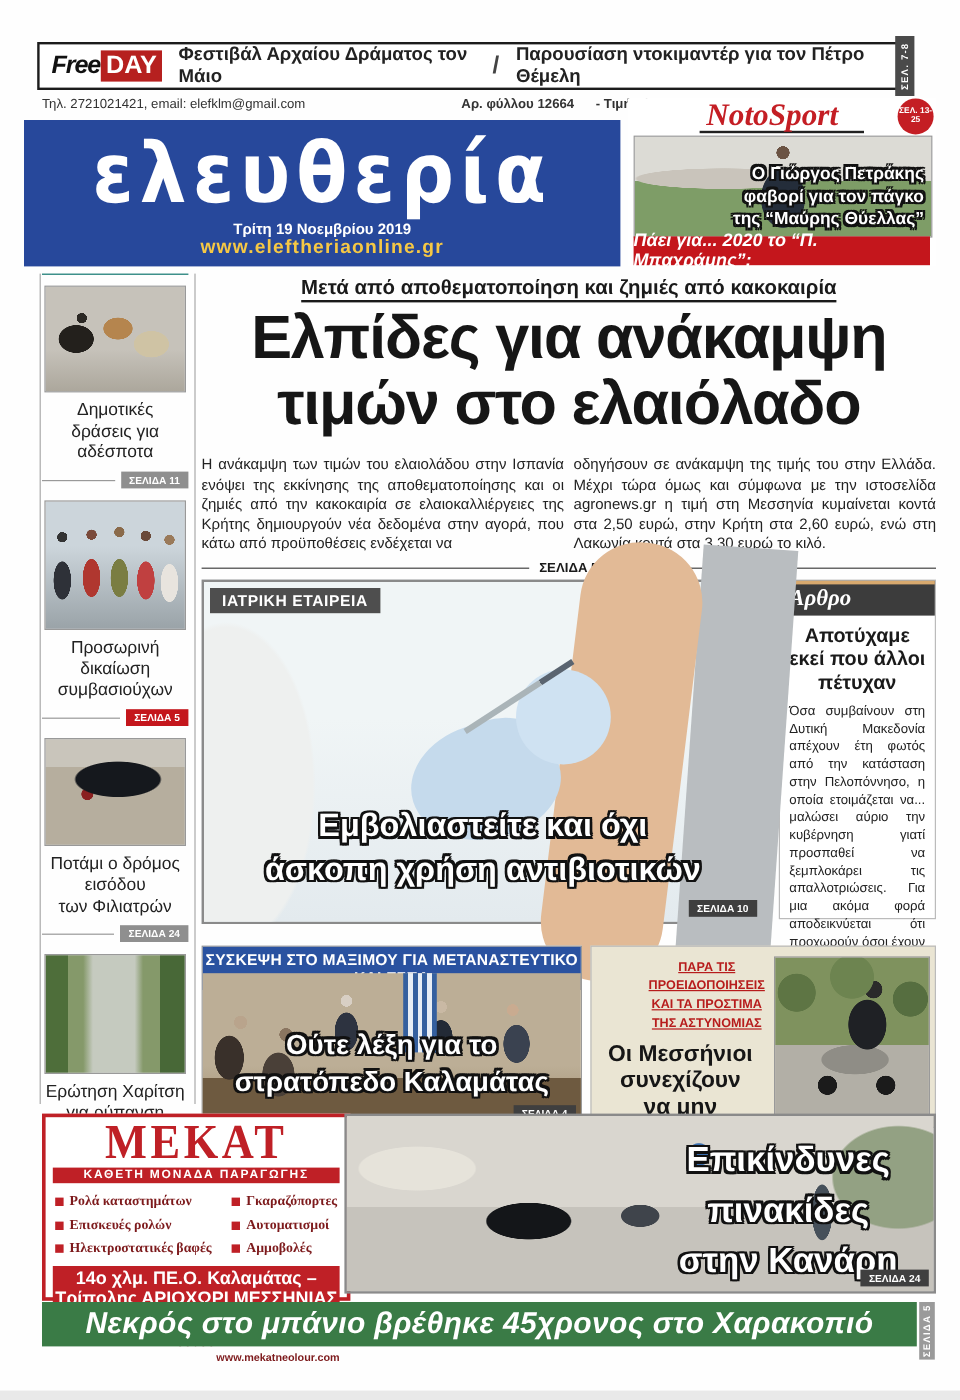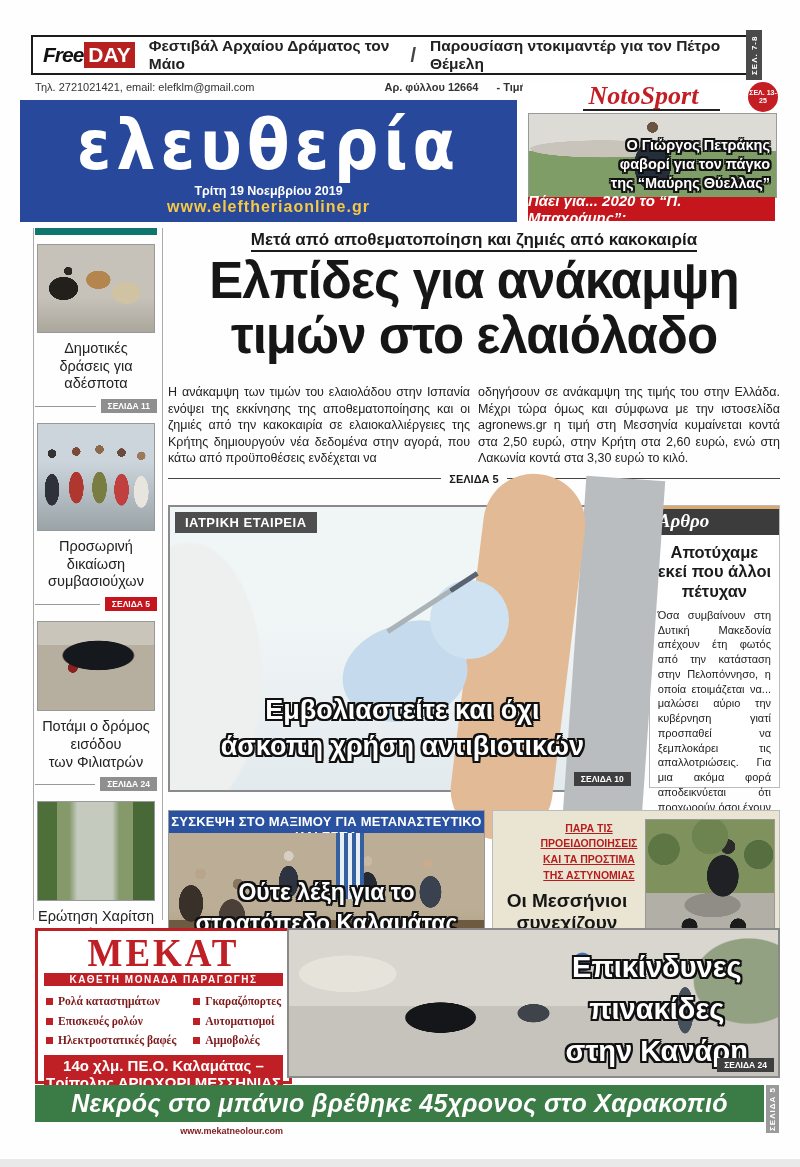--- a/index.html
+++ b/index.html
@@ -45,21 +45,21 @@
      radial-gradient(ellipse 30px 40px at 50% 62%, #242d3a 0 60%, transparent 62%),
      radial-gradient(ellipse 120px 14px at 30% 42%, #c9c4bb 0 60%, transparent 62%),
      linear-gradient(180deg,#dcdbd5 0 44%, #7e9d67 44% 100%);}
   .noto-cap{position:absolute;right:6px;bottom:4px;text-align:right;font-weight:bold;font-size:14.5px;line-height:1.3;}
   .outline{color:#fff;text-shadow:-2px -2px 0 #111,2px -2px 0 #111,-2px 2px 0 #111,2px 2px 0 #111,
            0 -2px 0 #111,0 2px 0 #111,-2px 0 0 #111,2px 0 0 #111;}
   .noto-bar{background:#c4161c;color:#fff;font-weight:bold;font-style:italic;font-size:15px;
             display:flex;align-items:center;justify-content:center;}
 
   
-  .sidebar{border-top:7px solid #0f766e;}
+  .sidebar{border-top:1px solid #0f766e;}
   .sb-item{text-align:center;}
   .sb-photo{border:1px solid #999;margin:0 auto;}
   .sb-cap{font-size:14.5px;color:#222;line-height:1.22;margin-top:7px;font-weight:500;}
   .badgerow{display:flex;align-items:center;margin-top:6px;}
   .badgerow::before{content:"";flex:1;height:1px;background:#999;margin-right:5px;}
   .pagebadge{background:#8f8f8f;color:#fff;font-size:8.5px;font-weight:bold;padding:2px 7px;white-space:nowrap;}
   .pagebadge.red{background:#c4161c;}
   .pagebadge.dark{background:#3f3f3f;}
   .photo-dogs{background:
      radial-gradient(ellipse 24px 19px at 22% 50%, #23201c 0 60%, transparent 62%),
@@ -83,21 +83,21 @@
      radial-gradient(ellipse 58px 24px at 52% 38%, #15181d 0 60%, transparent 63%),
      radial-gradient(circle 8px at 30% 52%, #8a2020 0 60%, transparent 65%),
      linear-gradient(180deg,#c9c5bb 0 26%, #b6ae9e 26% 100%);}
   .photo-river{background:
      linear-gradient(90deg,#4e6e3a 0 16%, #85996a 16% 27%, #c5cabf 34% 64%, #85996a 70% 82%, #486837 82% 100%);}
 
   
   .kicker{font-weight:bold;font-size:17px;text-align:center;}
   .kicker span{border-bottom:2px solid #1a1a1a;padding-bottom:1px;}
   .headline{font-weight:800;font-size:51px;line-height:1.07;text-align:center;letter-spacing:-1px;color:#161616;}
-  .leadbody{display:flex;gap:8px;margin-top:21px;}
+  .leadbody{display:flex;gap:8px;margin-top:16px;}
   .leadcol{flex:1;font-size:12.5px;line-height:1.32;text-align:justify;color:#222;}
   .leaddiv{display:flex;align-items:center;gap:8px;margin-top:6px;}
   .leaddiv::before,.leaddiv::after{content:"";flex:1;height:1px;background:#444;}
   .leaddiv .lbl{font-size:11px;font-weight:bold;}
 
   
   .vaccine{border:2px solid #8a8a8a;background:#e8eef1;}
   .photo-vaccine{position:absolute;inset:0;background:
      radial-gradient(ellipse 120px 220px at 4% 60%, #eef0ef 0 60%, transparent 62%),
      linear-gradient(180deg,#f0f5f6 0 40%, #e3eaee 100%);}
@@ -290,21 +290,21 @@
 τιμών στο ελαιόλαδο</div>
 
     <div class="leadbody">
       <div class="leadcol">Η ανάκαμψη των τιμών του ελαιολάδου στην Ισπανία ενόψει της εκκίνησης της αποθεματοποίησης και οι ζημιές από την κακοκαιρία σε ελαιοκαλλιέργειες της Κρήτης δημιουργούν νέα δεδομένα στην αγορά, που κάτω από προϋποθέσεις ενδέχεται να</div>
       <div class="leadcol">οδηγήσουν σε ανάκαμψη της τιμής του στην Ελλάδα. Μέχρι τώρα όμως και σύμφωνα με την ιστοσελίδα agronews.gr η τιμή στη Μεσσηνία κυμαίνεται κοντά στα 2,50 ευρώ, στην Κρήτη στα 2,60 ευρώ, ενώ στη Λακωνία κοντά στα 3,30 ευρώ το κιλό.</div>
     </div>
     <div class="leaddiv">
       <span class="lbl">ΣΕΛΙΔΑ 5</span>
     </div>
 
-    <div style="display:flex;gap:12px;margin-top:20px;">
+    <div style="display:flex;gap:12px;margin-top:3px;">
       <div class="vaccine" style="position:relative;width:471px;height:283px;">
         <div class="photo-vaccine">
           <div class="vx-sleeve"></div>
           <div class="vx-arm"></div>
           <div class="vx-glove1"></div>
           <div class="vx-glove2"></div>
           <div class="vx-syringe"></div>
         </div>
         <div class="vx-label">ΙΑΤΡΙΚΗ ΕΤΑΙΡΕΙΑ</div>
         <div class="vx-overlay outline prelines">Εμβολιαστείτε και όχι

